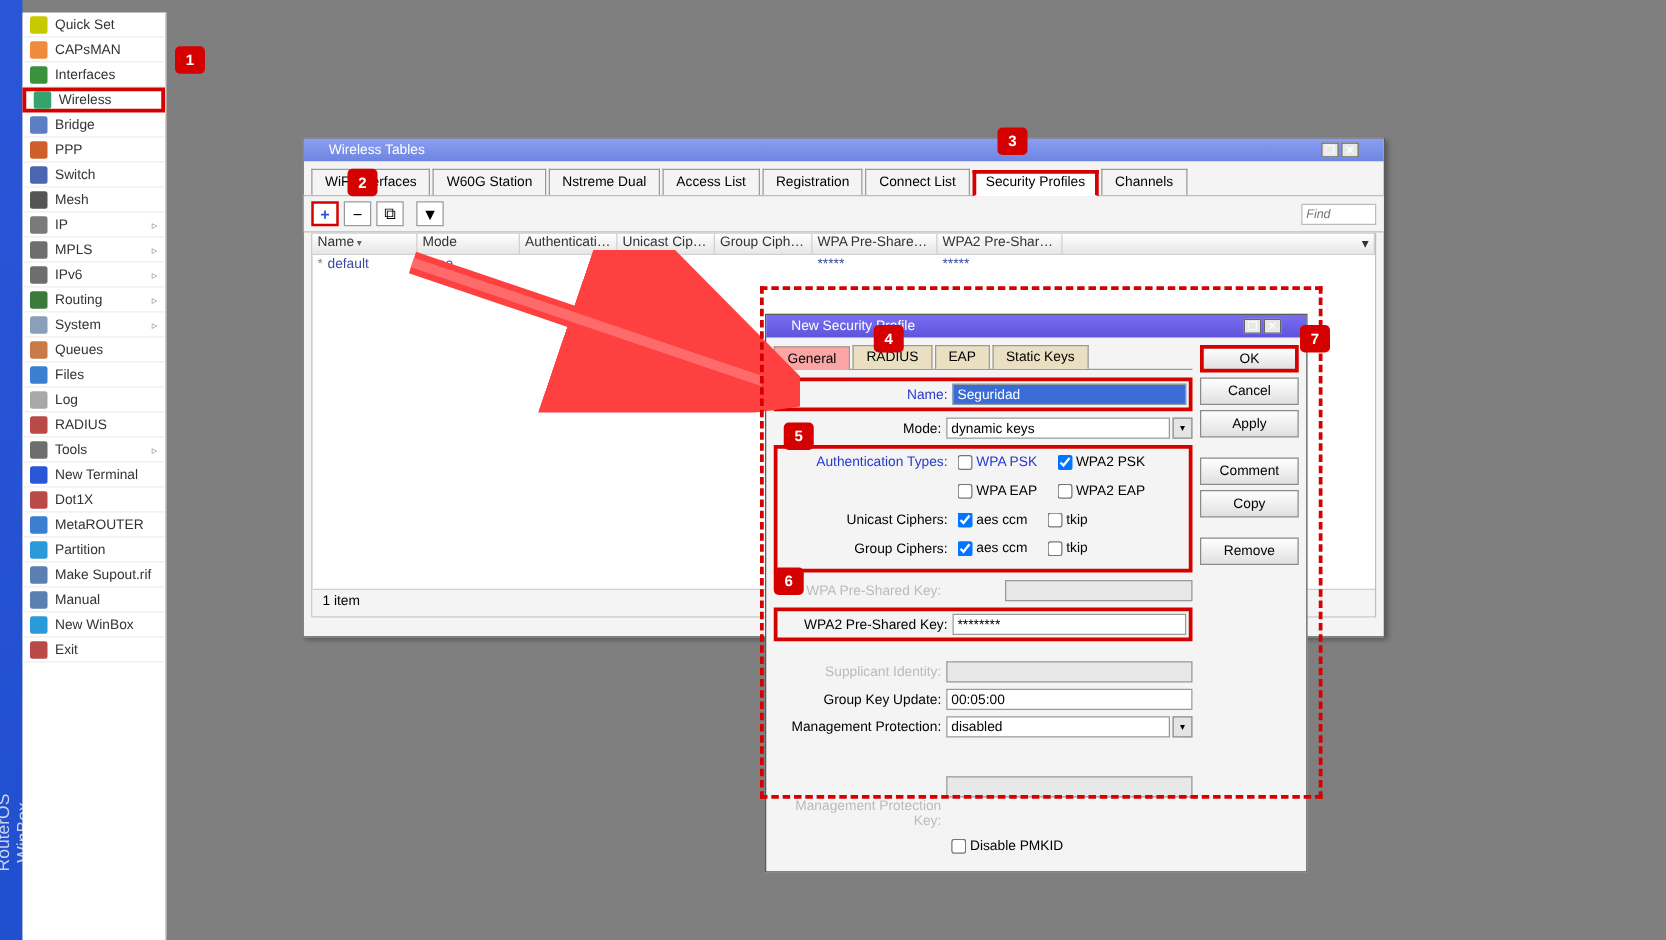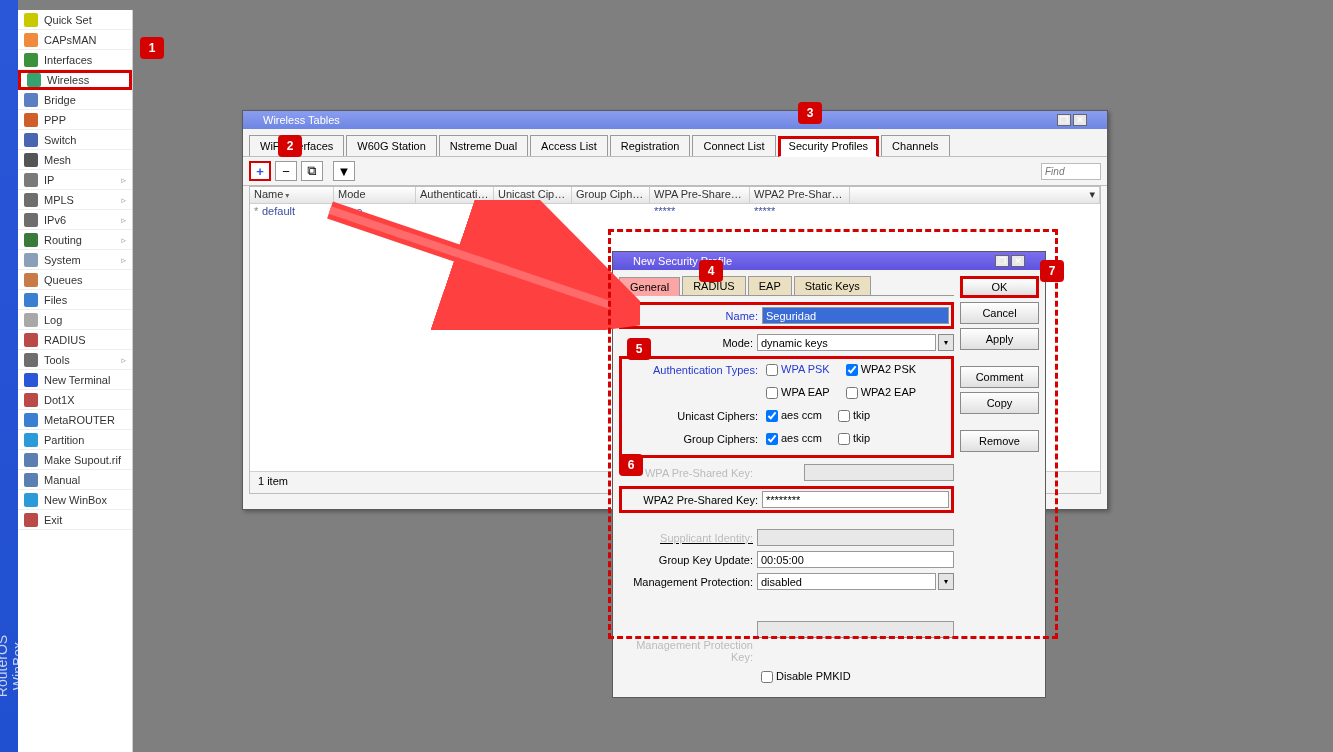--- a/index.html
+++ b/index.html
@@ -334,21 +334,21 @@
 
       <div class="frow" style="margin-top:6px;gap:47px;">
         <div class="flabel" style="color:#bbb;">WPA Pre-Shared Key:</div>
         <input class="finput disabled" value="" style="">
       </div>
       <div class="frow hl-box" style="padding:2px;">
         <div class="flabel">WPA2 Pre-Shared Key:</div>
         <input class="finput" value="********" style="">
       </div>
 
-      <div class="frow" style="margin-top:16px;text-decoration:underline;">
+      <div class="frow" style="margin-top:16px;">
         <div class="flabel" style="color:#bbb;">Supplicant Identity:</div>
         <input class="finput disabled" style="">
       </div>
       <div class="frow">
         <div class="flabel">Group Key Update:</div>
         <input class="finput" value="00:05:00" style="">
       </div>
       <div class="frow">
         <div class="flabel">Management Protection:</div>
         <input class="finput" value="disabled" style="">

